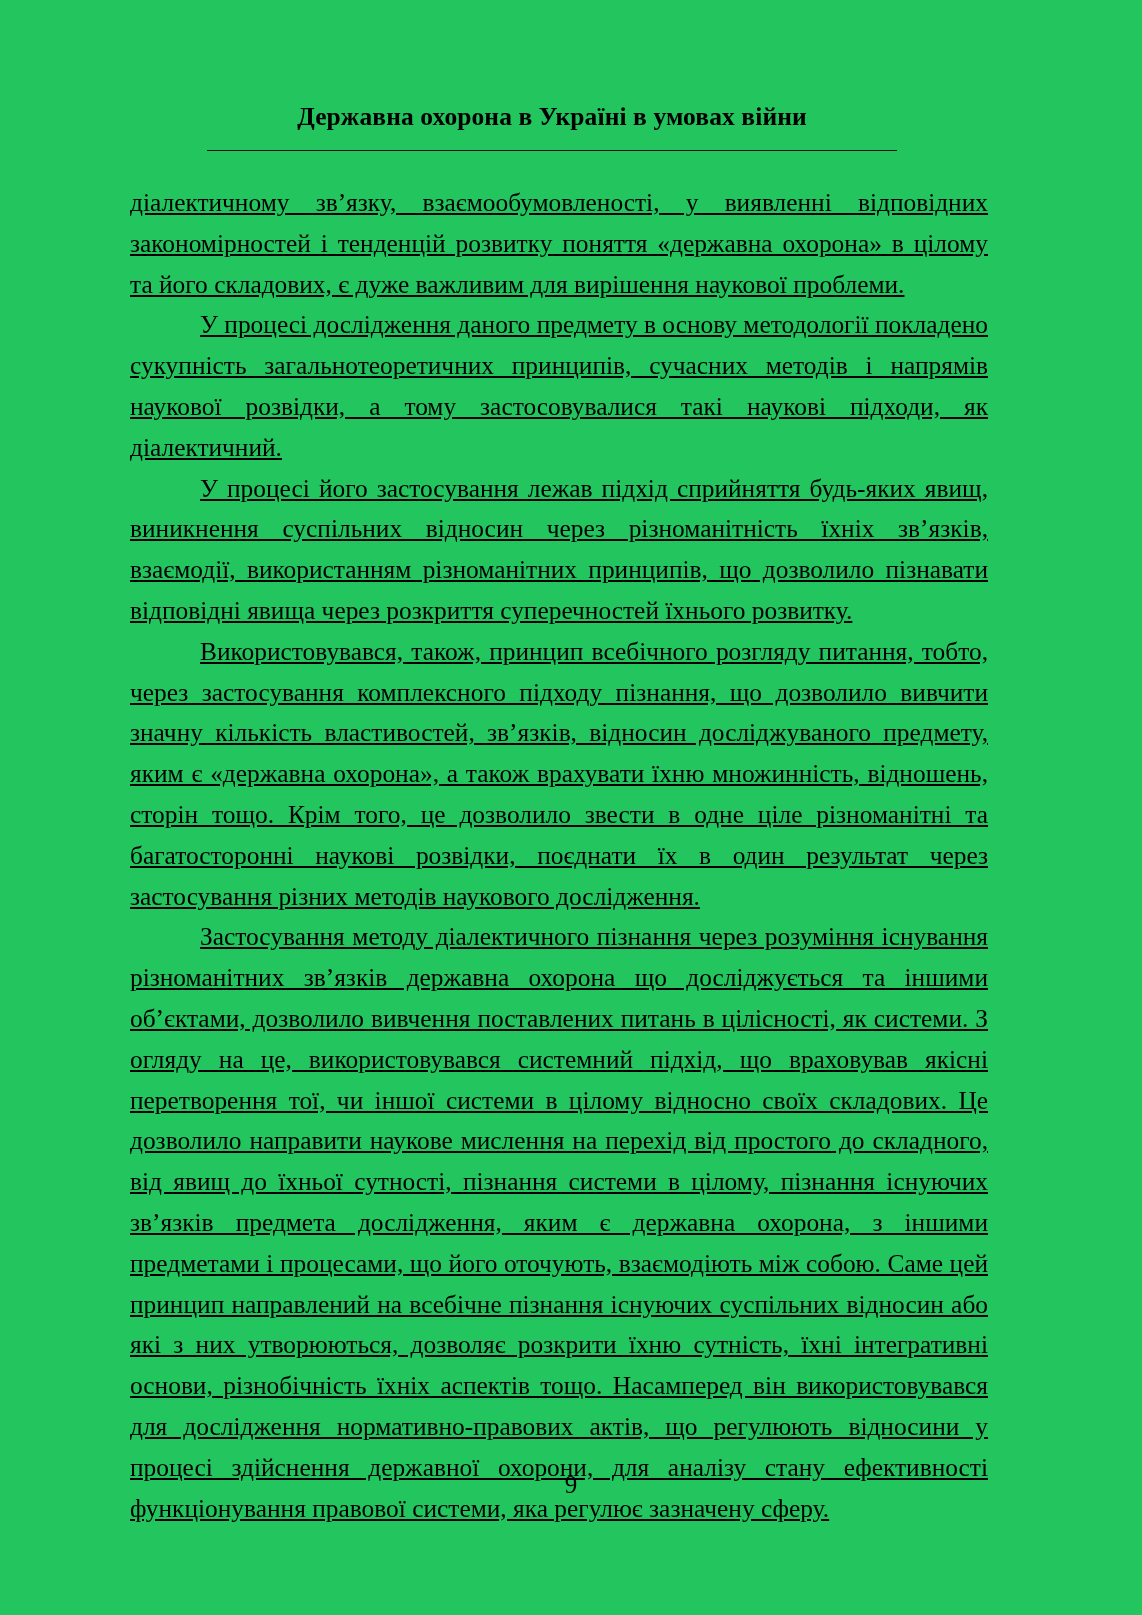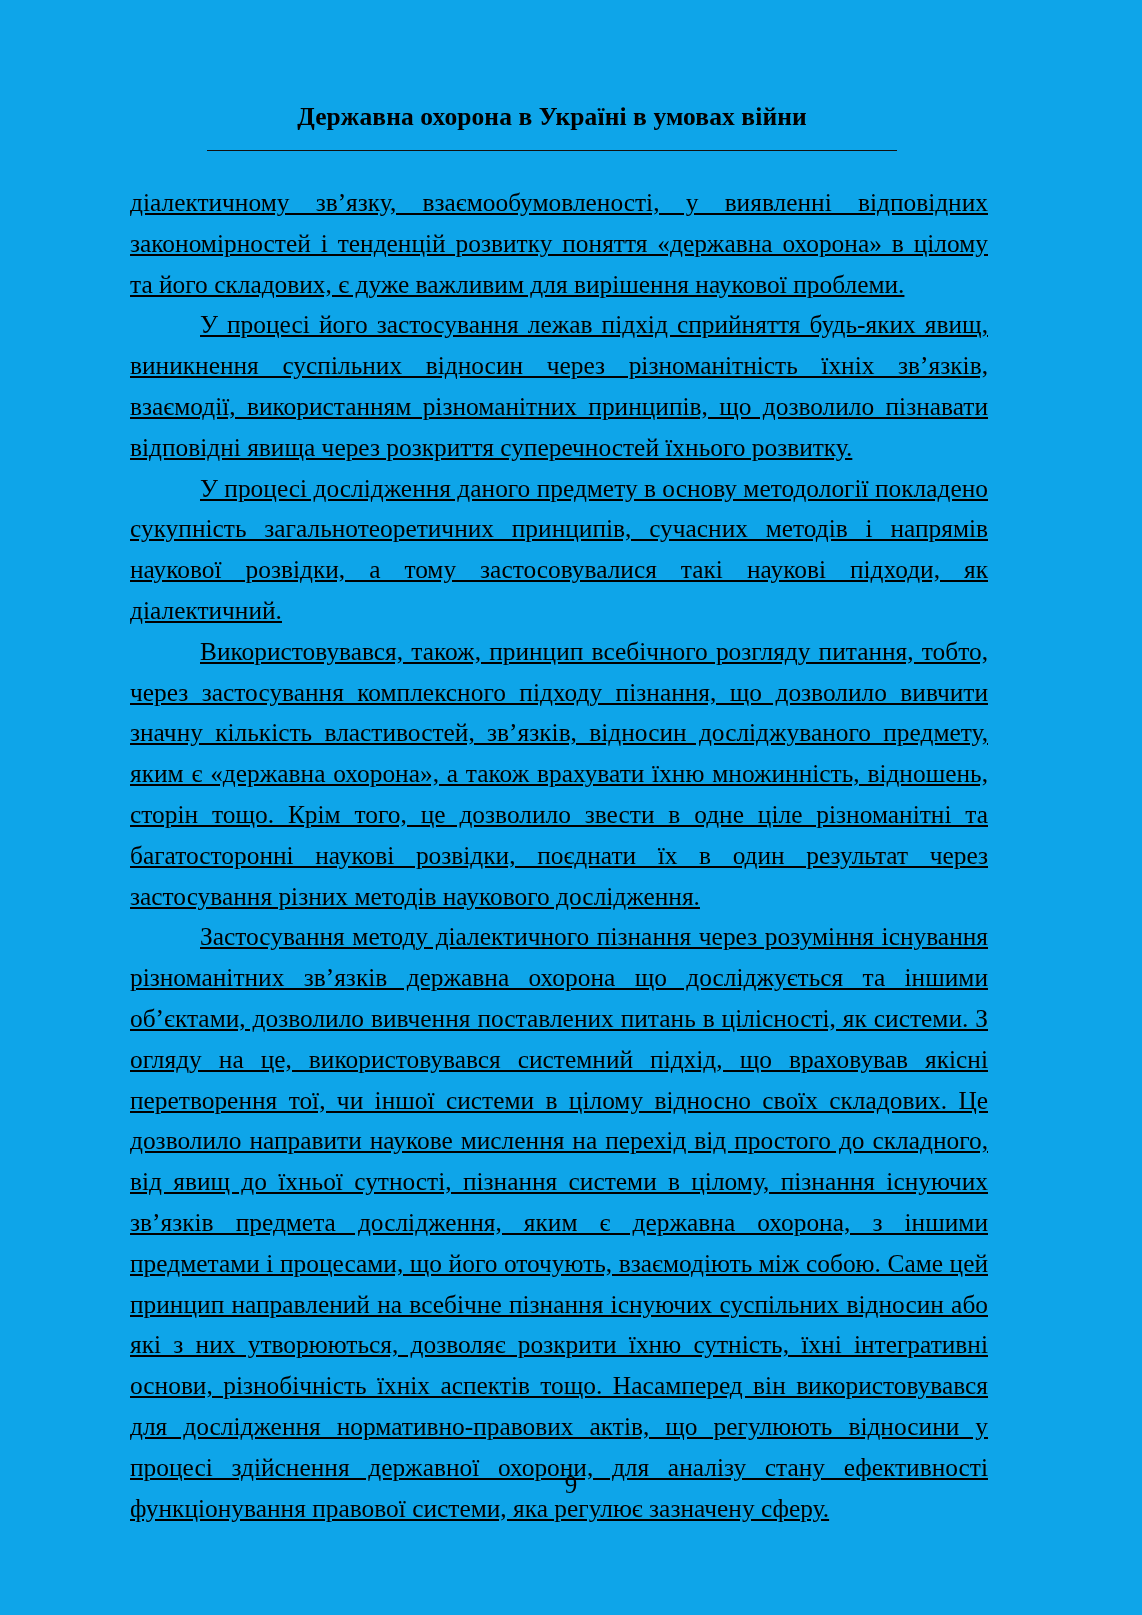--- a/index.html
+++ b/index.html
@@ -12,21 +12,21 @@
     width: 1142px;
     height: 1615px;
     font-family: "Liberation Serif", "DejaVu Serif", serif;
     color: #000000;
     -webkit-font-smoothing: antialiased;
   }
   .page {
     position: relative;
     width: 1142px;
     height: 1615px;
-    background: #0ea5e9;
+    background: #22c55e;
     box-sizing: border-box;
     overflow: hidden;
   }
 
   
   .running-head {
     position: absolute;
     top: 103px;
     left: 207px;
     width: 690px;
@@ -87,21 +87,21 @@
 <div class="page">
 
   <div class="running-head">
     <div class="running-head-title">Державна охорона в Україні в умовах війни</div>
   </div>
 
   <div class="header-rule"></div>
 
   <div class="text-block">
     <p class="no-indent">діалектичному зв’язку, взаємообумовленості, у виявленні відповідних закономірностей і тенденцій розвитку поняття «державна охорона» в цілому та його складових, є дуже важливим для вирішення наукової проблеми.</p>
+    <p>У процесі дослідження даного предмету в основу методології покладено сукупність загальнотеоретичних принципів, сучасних методів і напрямів наукової розвідки, а тому застосовувалися такі наукові підходи, як діалектичний.</p>
     <p>У процесі його застосування лежав підхід сприйняття будь-яких явищ, виникнення суспільних відносин через різноманітність їхніх зв’язків, взаємодії, використанням різноманітних принципів, що дозволило пізнавати відповідні явища через розкриття суперечностей їхнього розвитку.</p>
-    <p>У процесі дослідження даного предмету в основу методології покладено сукупність загальнотеоретичних принципів, сучасних методів і напрямів наукової розвідки, а тому застосовувалися такі наукові підходи, як діалектичний.</p>
     <p>Використовувався, також, принцип всебічного розгляду питання, тобто, через застосування комплексного підходу пізнання, що дозволило вивчити значну кількість властивостей, зв’язків, відносин досліджуваного предмету, яким є «державна охорона», а також врахувати їхню множинність, відношень, сторін тощо. Крім того, це дозволило звести в одне ціле різноманітні та багатосторонні наукові розвідки, поєднати їх в один результат через застосування різних методів наукового дослідження.</p>
     <p>Застосування методу діалектичного пізнання через розуміння існування різноманітних зв’язків державна охорона що досліджується та іншими об’єктами, дозволило вивчення поставлених питань в цілісності, як системи. З огляду на це, використовувався системний підхід, що враховував якісні перетворення тої, чи іншої системи в цілому відносно своїх складових. Це дозволило направити наукове мислення на перехід від простого до складного, від явищ до їхньої сутності, пізнання системи в цілому, пізнання існуючих зв’язків предмета дослідження, яким є державна охорона, з іншими предметами і процесами, що його оточують, взаємодіють між собою. Саме цей принцип направлений на всебічне пізнання існуючих суспільних відносин або які з них утворюються, дозволяє розкрити їхню сутність, їхні інтегративні основи, різнобічність їхніх аспектів тощо. Насамперед він використовувався для дослідження нормативно-правових актів, що регулюють відносини у процесі здійснення державної охорони, для аналізу стану ефективності функціонування правової системи, яка регулює зазначену сферу.</p>
   </div>
 
   <div class="folio">9</div>
 
 </div>
 
 </body></html>

